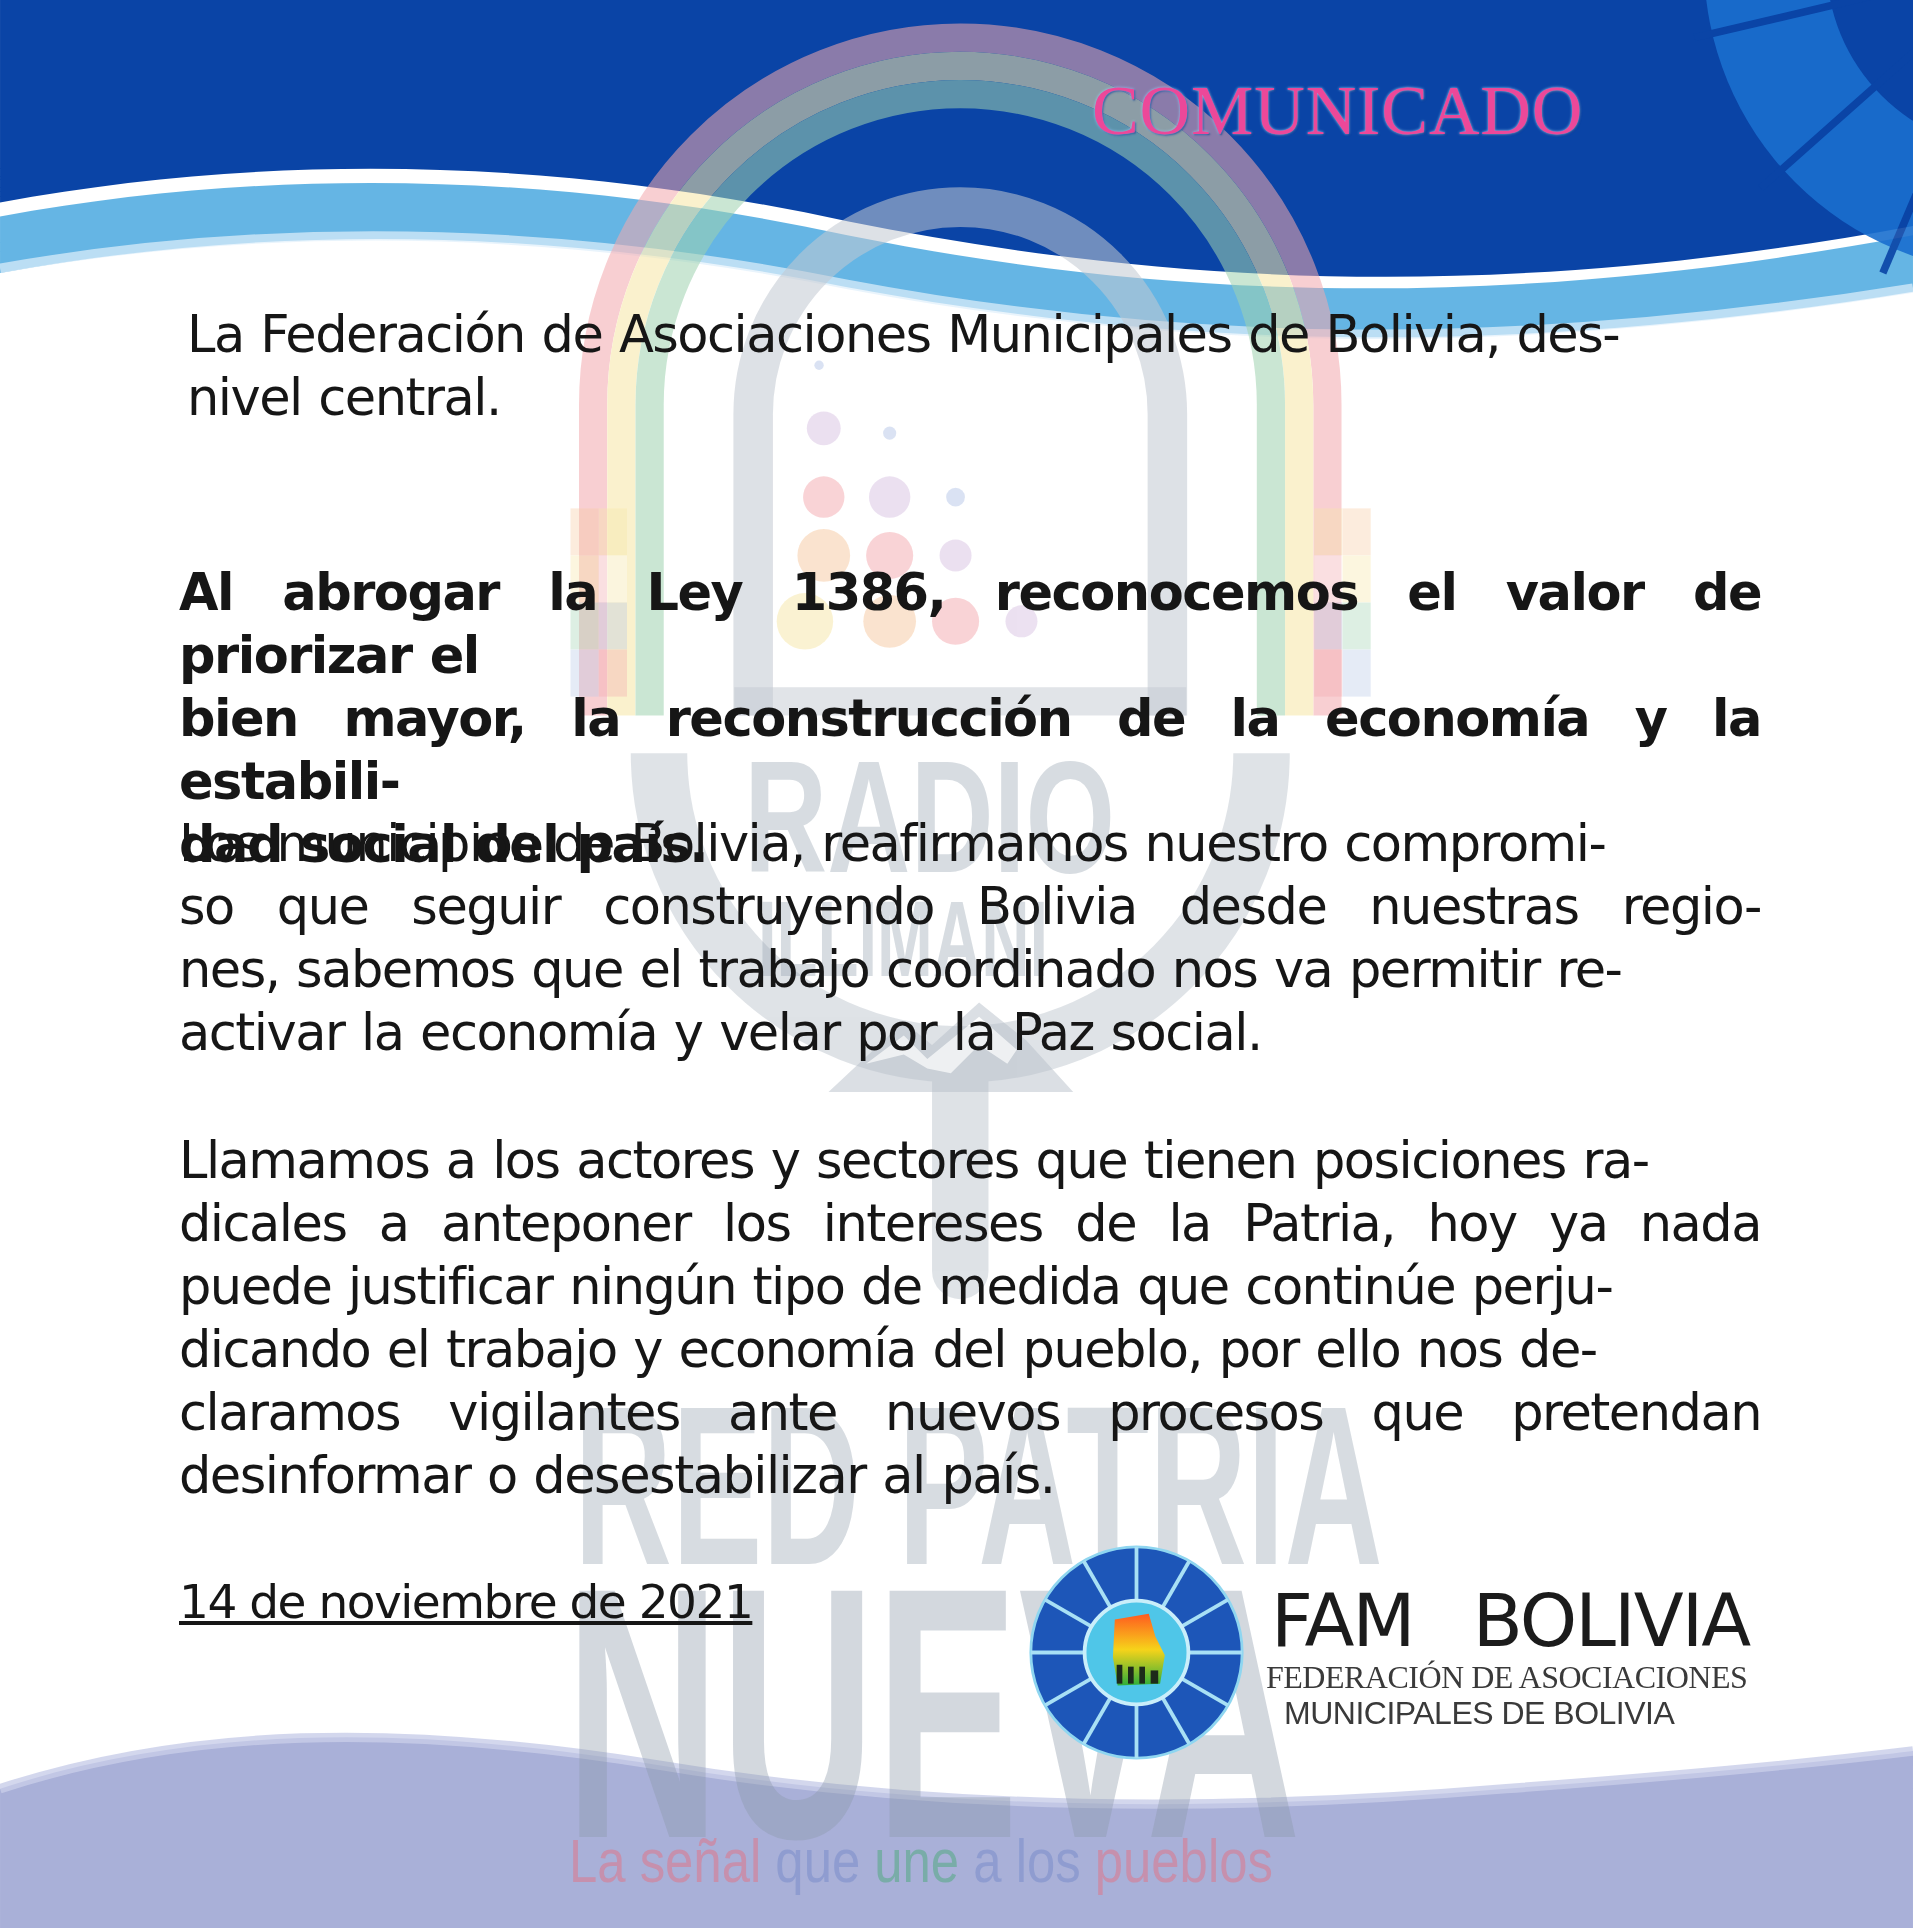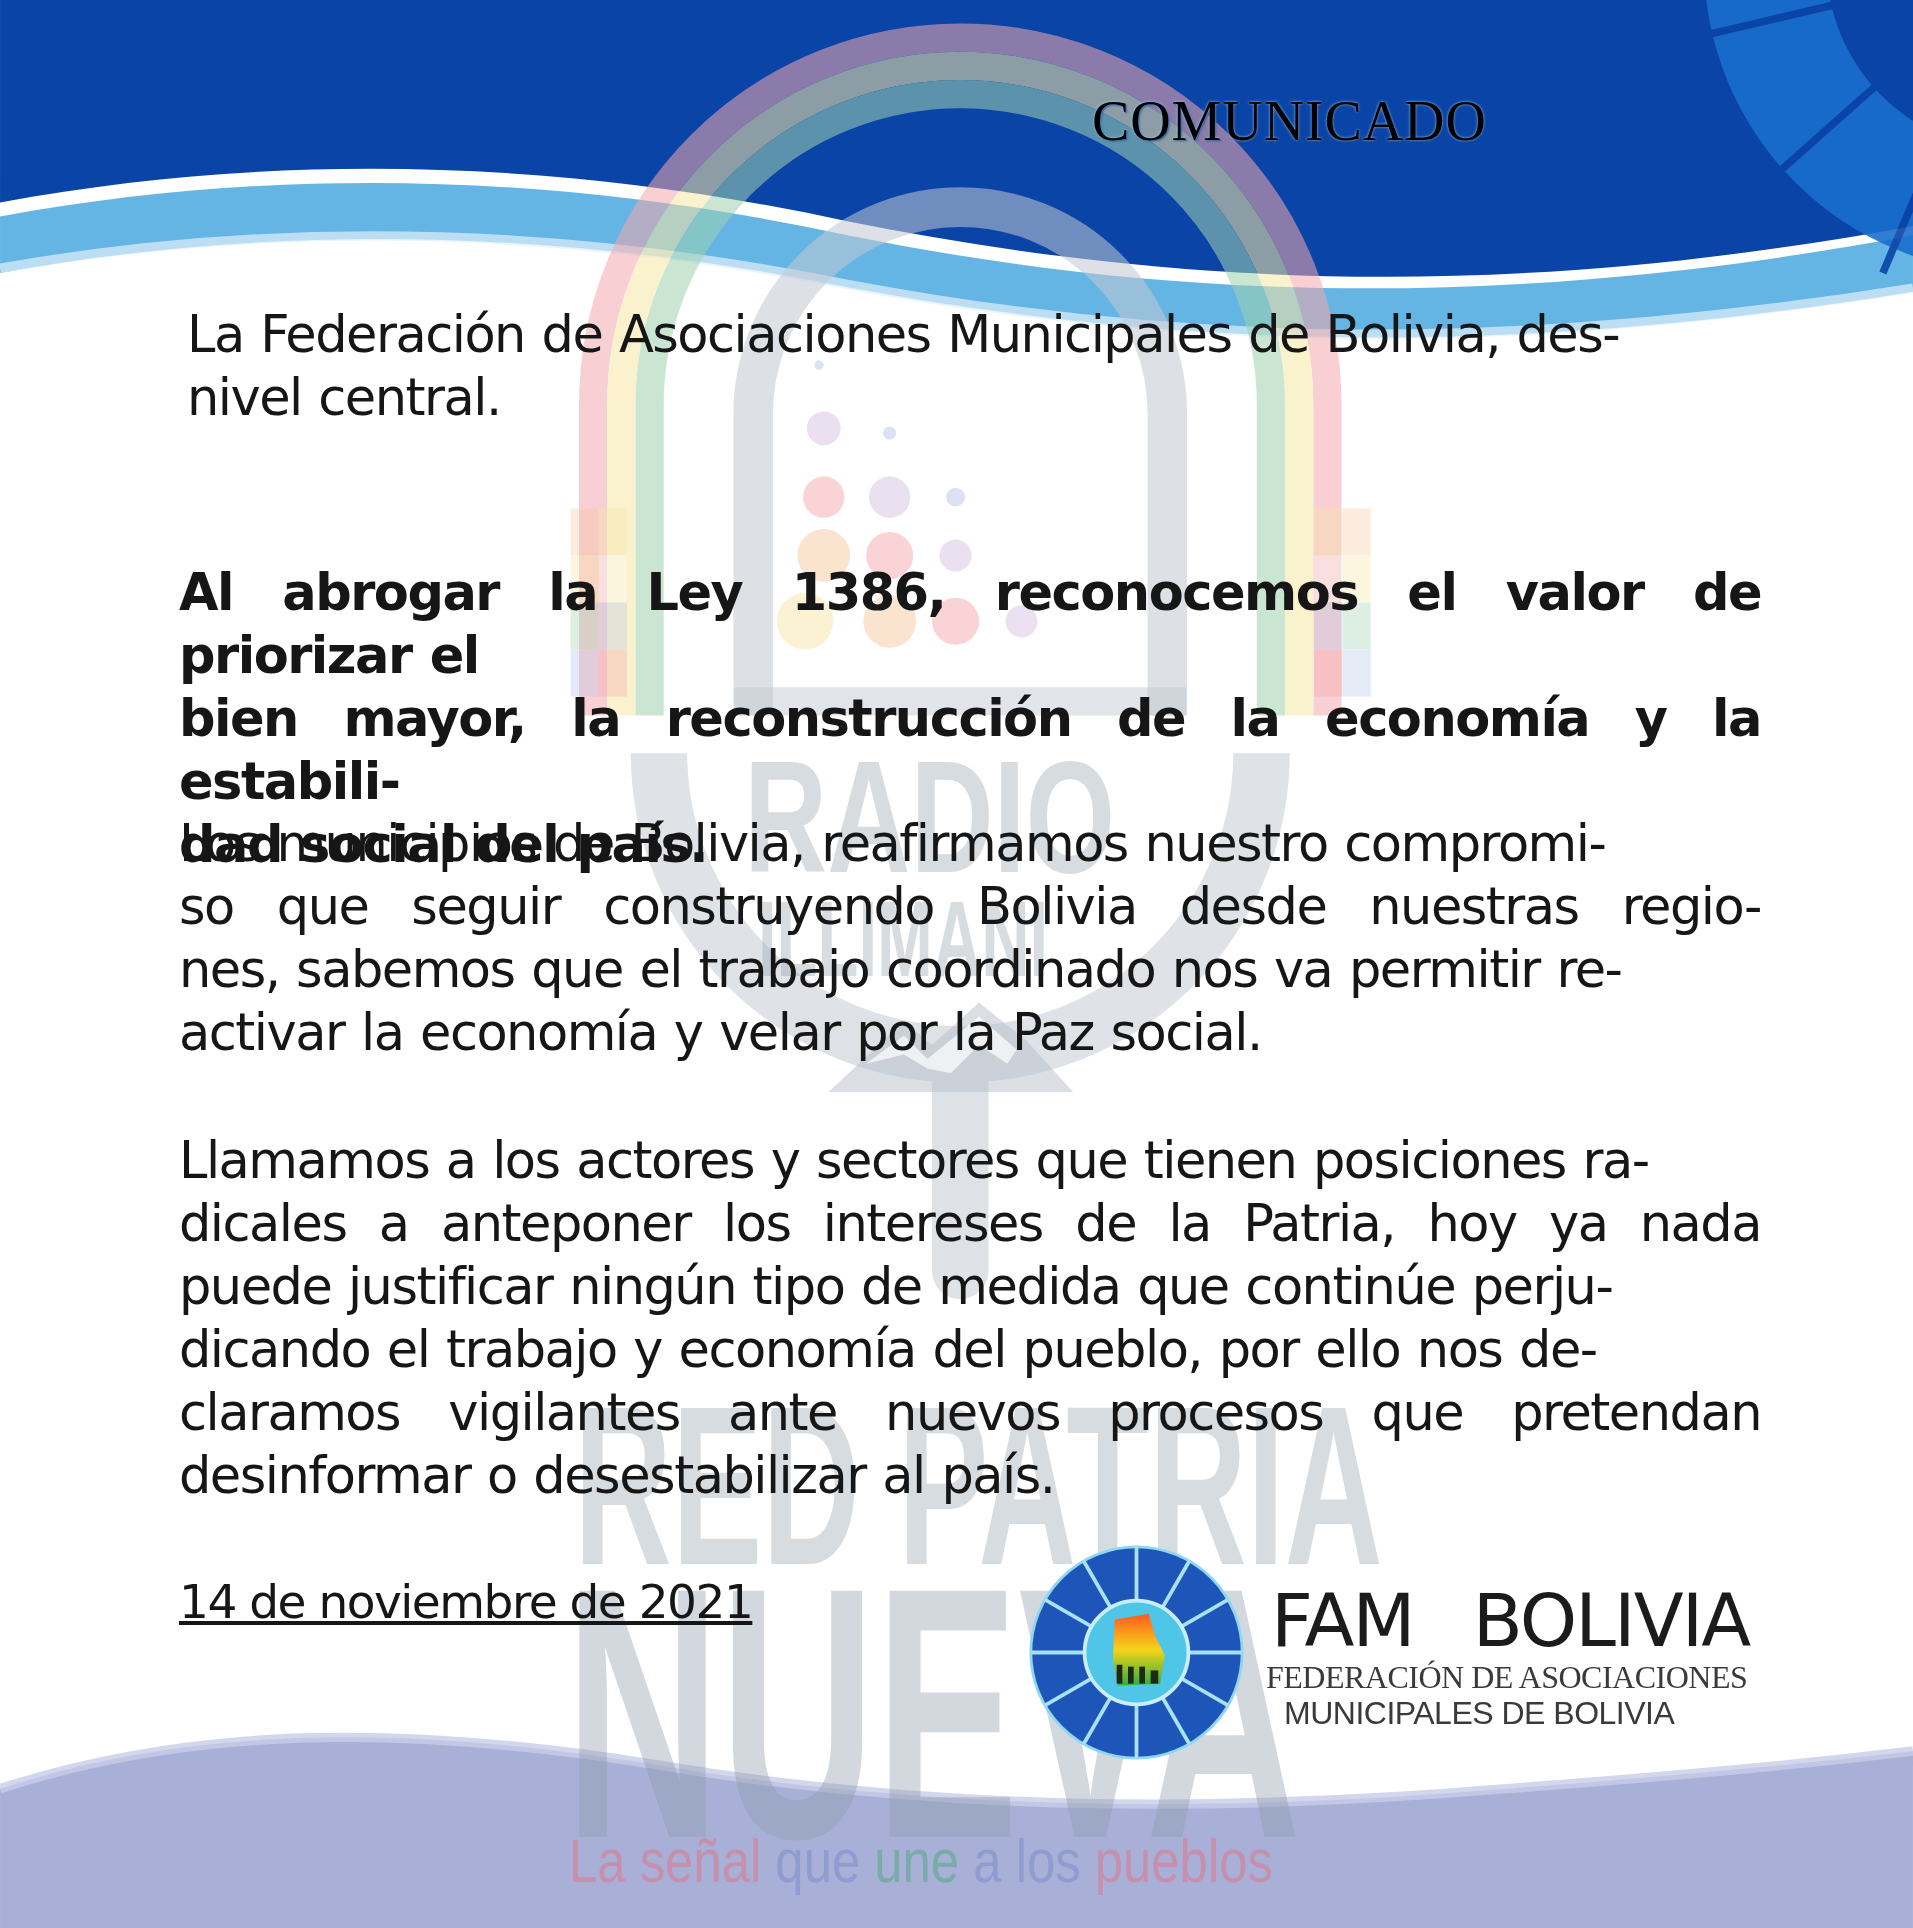--- a/index.html
+++ b/index.html
@@ -1,18 +1,18 @@
 <!DOCTYPE html>
 <html style="font-size:15px"><head>
 <meta charset="utf-8">
 <style>
   html,body{margin:0;padding:0;}
   body{width:1913px;height:1928px;position:relative;overflow:hidden;background:#ffffff;font-family:"DejaVu Sans","Liberation Sans",sans-serif;}
   .bg-layer{position:absolute;left:0;top:0;width:1913px;height:1928px;}
-  .title{position:absolute;left:1092px;top:89px;font-family:"Liberation Serif","DejaVu Serif",serif;font-size:56px;color:#000000;letter-spacing:0.9px;text-shadow:0 0 2.8px #9fd9ff,0.9px 0.9px 1.9px #0a2a7a;white-space:nowrap;}
+  .title{position:absolute;left:1092px;top:71px;font-family:"Liberation Serif","DejaVu Serif",serif;font-size:70px;color:#ec4899;letter-spacing:0.9px;text-shadow:0 0 2.8px #9fd9ff,0.9px 0.9px 1.9px #0a2a7a;white-space:nowrap;}
   .body-text{position:absolute;left:179px;width:1582px;font-family:"DejaVu Sans","Liberation Sans",sans-serif;font-size:51px;line-height:63px;color:#161616;text-align:justify;letter-spacing:-1.5px;word-spacing:1.9px;}
   .para{margin:0;}
   .p1{top:303px;margin-left:8px;}
   .p2{top:561px;font-weight:bold;}
   .p3{top:812px;}
   .p4{top:1129px;}
   .date{position:absolute;left:179px;top:1574px;font-family:"DejaVu Sans","Liberation Sans",sans-serif;font-size:47px;color:#161616;letter-spacing:-1.5px;white-space:nowrap;text-decoration:underline;}
   .fam-logo{position:absolute;left:1028px;top:1544px;width:217px;height:217px;}
   .fam-name{position:absolute;left:1271px;top:1578px;font-family:"DejaVu Sans","Liberation Sans",sans-serif;font-size:73px;color:#1b1b1b;letter-spacing:-1.9px;white-space:nowrap;word-spacing:38px;}
   .fam-sub1{position:absolute;left:1266px;top:1659px;font-family:"Liberation Serif","DejaVu Serif",serif;font-size:32px;color:#3a3a3a;white-space:nowrap;letter-spacing:-0.5px;}

